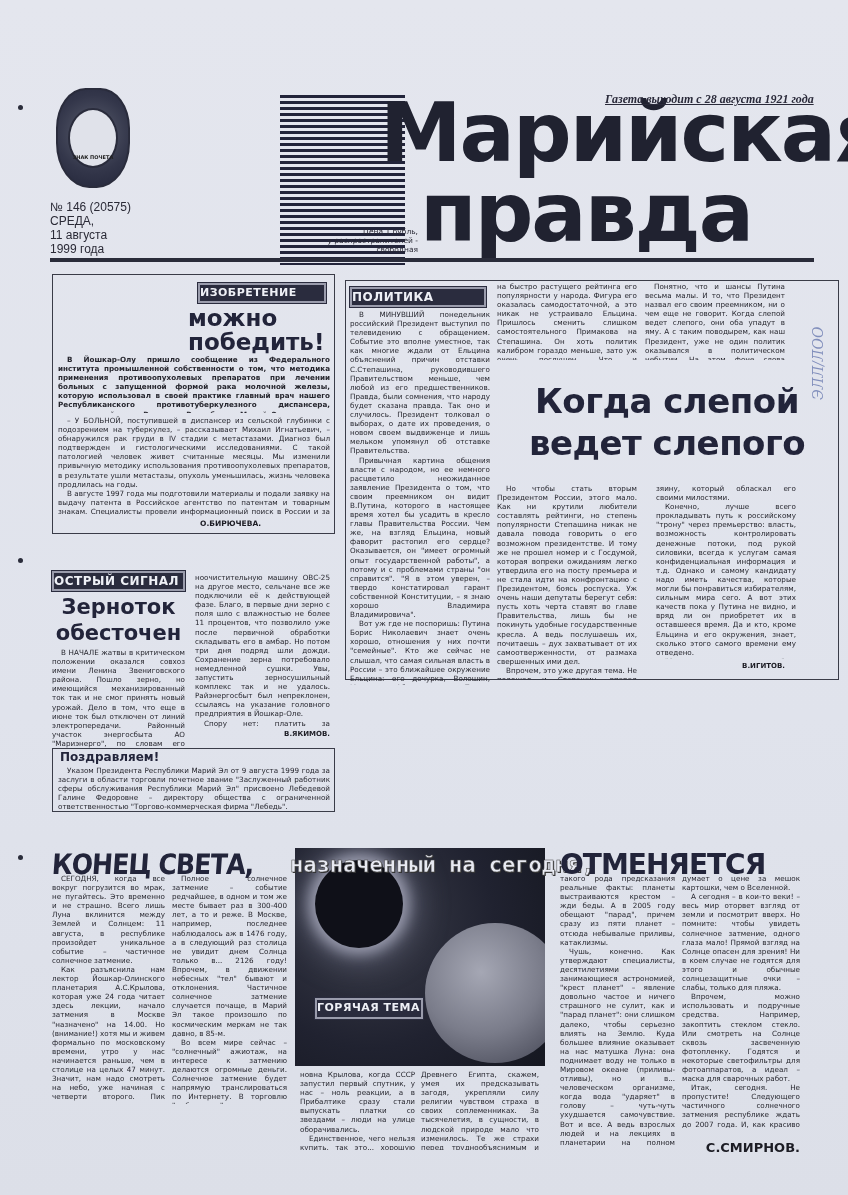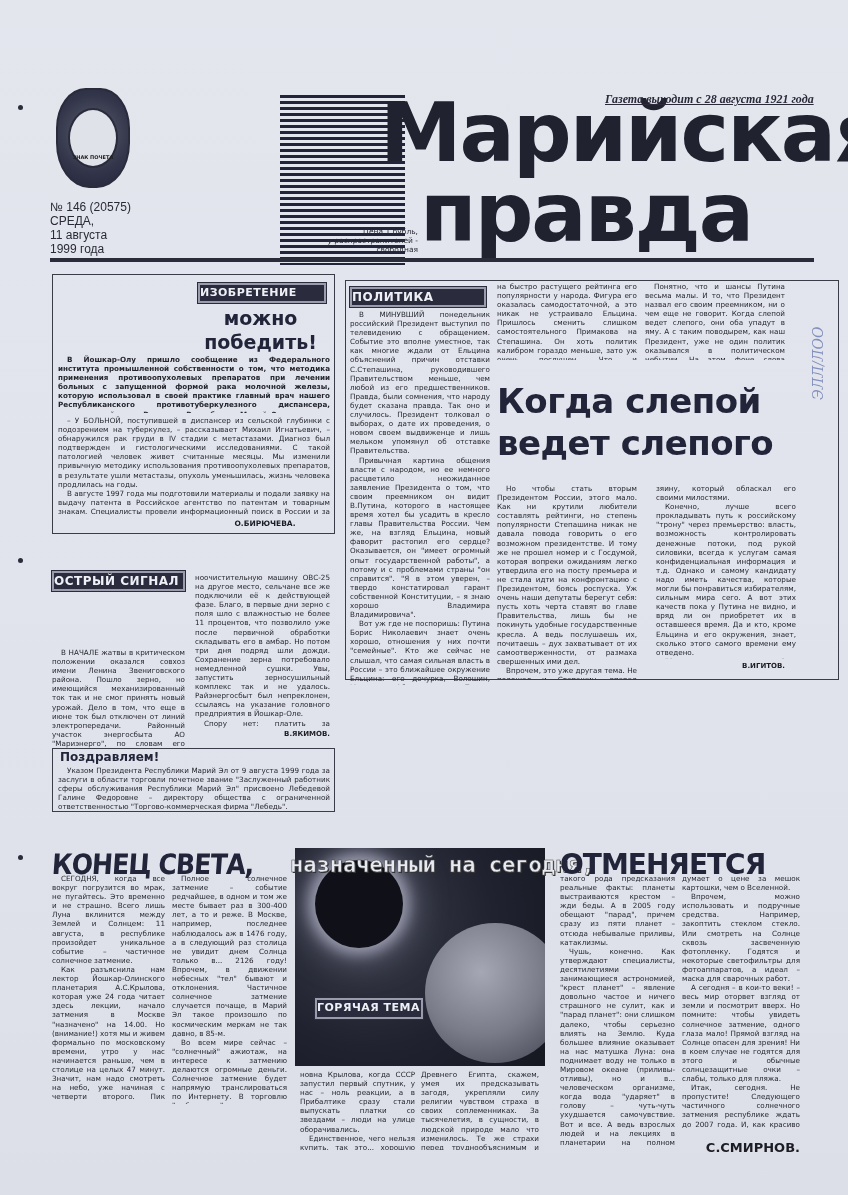--- a/index.html
+++ b/index.html
@@ -72,26 +72,26 @@
   }
 
   
   .rak-box { left: 52px; top: 274px; width: 283px; height: 260px; }
   .rak-word {
     left: 60px; top: 272px; font-size: 72px; font-weight: bold;
     letter-spacing: -3px; color: #22243a; font-family: "Liberation Sans", sans-serif;
   }
   .rak-rubric { left: 198px; top: 283px; width: 128px; height: 20px; font-size: 11px; line-height: 16px; }
   .rak-head {
-    left: 188px; top: 306px; width: 145px; text-align: center;
-    font-weight: bold; font-size: 19px; line-height: 24px; color: #22243a;
+    left: 188px; top: 306px; width: 145px; text-align: left;
+    font-weight: bold; font-size: 23px; line-height: 24px; color: #22243a;
   }
   .rak-lead { left: 58px; top: 355px; width: 272px; height: 58px; font-weight: bold; }
   .rak-body { left: 58px; top: 416px; width: 272px; height: 100px; }
-  .rak-sign { left: 200px; top: 519px; width: 130px; text-align: center; font-size: 7.5px; font-weight: bold; }
+  .rak-sign { left: 200px; top: 519px; width: 130px; text-align: left; font-size: 7.5px; font-weight: bold; }
 
   
   .grain-rubric { left: 52px; top: 571px; width: 133px; height: 20px; font-size: 12px; line-height: 16px; }
   .grain-head {
     left: 52px; top: 594px; width: 133px; text-align: center;
     font-weight: bold; font-size: 21px; line-height: 26px; color: #22243a;
   }
   .grain-col1 { left: 52px; top: 648px; width: 133px; height: 100px; }
   .grain-col2 { left: 195px; top: 573px; width: 135px; height: 156px; }
   .grain-sign { left: 195px; top: 730px; width: 135px; text-align: right; font-size: 7px; font-weight: bold; }
@@ -101,21 +101,21 @@
   .congrats-head { left: 60px; top: 750px; width: 283px; text-align: left; font-weight: bold; font-size: 12px; color:#22243a; }
   .congrats-body { left: 58px; top: 766px; width: 272px; height: 44px; }
 
   
   .pol-box { left: 345px; top: 280px; width: 494px; height: 400px; }
   .pol-rubric { left: 350px; top: 287px; width: 136px; height: 20px; font-size: 12px; line-height: 16px; }
   .pol-col1 { left: 350px; top: 310px; width: 140px; height: 375px; }
   .pol-col2a { left: 497px; top: 282px; width: 140px; height: 78px; }
   .pol-col3a { left: 645px; top: 282px; width: 140px; height: 78px; }
   .blind-head {
-    left: 497px; top: 380px; width: 340px; 
+    left: 497px; top: 380px; width: 340px; text-align: center;
     font-weight: bold; font-size: 34px; line-height: 42px; color: #22243a;
     letter-spacing: -0.5px;
   }
   .pol-col2b { left: 497px; top: 484px; width: 140px; height: 195px; }
   .pol-col3b { left: 656px; top: 484px; width: 140px; height: 175px; }
   .pol-sign { left: 645px; top: 662px; width: 140px; text-align: right; font-size: 7px; font-weight: bold; }
 
   
   .eclipse-head-l {
     left: 52px; top: 848px; font-family: "DejaVu Sans Condensed", "DejaVu Sans", sans-serif;
@@ -200,20 +200,21 @@
       <p>В Йошкар-Олу пришло сообщение из Федерального института промышленной собственности о том, что методика применения противоопухолевых препаратов при лечении больных с запущенной формой рака молочной железы, которую использовал в своей практике главный врач нашего Республиканского противотуберкулезного диспансера, заслуженный врач России и Республики Марий Эл, кандидат медицинских наук М.Н.Васильев, признана изобретением.</p>
     </div>
   <div class="abs txt rak-body">
     <p>– У БОЛЬНОЙ, поступившей в диспансер из сельской глубинки с подозрением на туберкулез, – рассказывает Михаил Игнатьевич, – обнаружился рак груди в IV стадии с метастазами. Диагноз был подтвержден и гистологическими исследованиями. С такой патологией человек живет считанные месяцы. Мы изменили привычную методику использования противоопухолевых препаратов, в результате ушли метастазы, опухоль уменьшилась, жизнь человека продлилась на годы.</p>
     <p>В августе 1997 года мы подготовили материалы и подали заявку на выдачу патента в Российское агентство по патентам и товарным знакам. Специалисты провели информационный поиск в России и за рубежом и выяснили, что подобная методика лечения рака молочной железы никем до сих пор не применялась.</p>
 
   </div>
   <div class="abs rak-sign">О.БИРЮЧЕВА.</div>
 
   <div class="abs rubric grain-rubric">ОСТРЫЙ СИГНАЛ</div>
+  <div class="abs grain-head">Зерноток обесточен</div>
   <div class="abs txt grain-col1">
     <p>В НАЧАЛЕ жатвы в критическом положении оказался совхоз имени Ленина Звениговского района. Пошло зерно, но имеющийся механизированный ток так и не смог принять новый урожай. Дело в том, что еще в июне ток был отключен от линий электропередачи. Районный участок энергосбыта АО "Мариэнерго", по словам его инспектора Е.А.Семенова, постоянно напоминал руководству совхоза о долгах по платежам, но дальше обещаний дело не сдвинулось.</p>
 
   </div>
   <div class="abs txt grain-col2">
     <p style="text-indent:0">ноочистительную машину ОВС-25 на другое место, сельчане все же подключили её к действующей фазе. Благо, в первые дни зерно с поля шло с влажностью не более 11 процентов, что позволило уже после первичной обработки складывать его в амбар. Но потом три дня подряд шли дожди. Сохранение зерна потребовало немедленной сушки. Увы, запустить зерносушильный комплекс так и не удалось. Райэнергосбыт был непреклонен, ссылаясь на указание головного предприятия в Йошкар-Оле.</p>
     <p>Спору нет: платить за электроэнергию надо и лучше всего – вовремя. Но в такую ответственную пору, как жатва, ведомственные интересы не должны ставиться выше государственных. Ведь хлеб нужно не только убрать, но и довести до необходимой кондиции, сохранить, переработать для стола тех же энергетиков.</p>
   </div>
   <div class="abs grain-sign">В.ЯКИМОВ.</div>
 
@@ -277,19 +278,19 @@
   <div class="abs txt ecl-col4">
     <p style="text-indent:0">Древнего Египта, скажем, умея их предсказывать загодя, укрепляли силу религии чувством страха в своих соплеменниках. За тысячелетия, в сущности, в людской природе мало что изменилось. Те же страхи перед труднообъяснимым и суеверия. Вот и сейчас: вокруг разговоры о "конце света" (даже рок-группа появилась с названием "Конец, Света!"). Сначала новый всемирный потоп обещали 17 июня, теперь дату "перенесли" на 11 августа. Пытаясь быть убедительнее, "пророки" подводят под</p>
   </div>
   <div class="abs txt ecl-col5">
     <p style="text-indent:0">такого рода предсказания реальные факты: планеты выстраиваются крестом – жди беды. А в 2005 году обещают "парад", причем сразу из пяти планет – отсюда небывалые приливы, катаклизмы.</p>
     <p>Чушь, конечно. Как утверждают специалисты, десятилетиями занимающиеся астрономией, "крест планет" – явление довольно частое и ничего страшного не сулит, как и "парад планет": они слишком далеко, чтобы серьезно влиять на Землю. Куда большее влияние оказывает на нас матушка Луна: она поднимает воду не только в Мировом океане (приливы-отливы), но и в... человеческом организме, когда вода "ударяет" в голову – чуть-чуть ухудшается самочувствие. Вот и все. А ведь взрослых людей и на лекциях в планетарии на полном серьезе приходится убеждать: "Спокойно, товарищи, конца света не будет, вы останетесь живы. Обещаем".</p>
 
   </div>
   <div class="abs txt ecl-col6">
     <p style="text-indent:0">думает о цене за мешок картошки, чем о Вселенной.</p>
+    <p>А сегодня – в кои-то веки! – весь мир оторвет взгляд от земли и посмотрит вверх. Но помните: чтобы увидеть солнечное затмение, одного глаза мало! Прямой взгляд на Солнце опасен для зрения! Ни в коем случае не годятся для этого и обычные солнцезащитные очки – слабы, только для пляжа.</p>
     <p>Впрочем, можно использовать и подручные средства. Например, закоптить стеклом стекло. Или смотреть на Солнце сквозь засвеченную фотопленку. Годятся и некоторые светофильтры для фотоаппаратов, а идеал – маска для сварочных работ.</p>
-    <p>А сегодня – в кои-то веки! – весь мир оторвет взгляд от земли и посмотрит вверх. Но помните: чтобы увидеть солнечное затмение, одного глаза мало! Прямой взгляд на Солнце опасен для зрения! Ни в коем случае не годятся для этого и обычные солнцезащитные очки – слабы, только для пляжа.</p>
     <p>Итак, сегодня. Не пропустите! Следующего частичного солнечного затмения республике ждать до 2007 года. И, как красиво выразился наш читатель Л.Н.Попов, почаще смотрите на небо – на этот величайший экран, который включен каждый день.</p>
   </div>
   <div class="abs ecl-sign">С.СМИРНОВ.</div>
 
 </div>
 
 </body></html>

